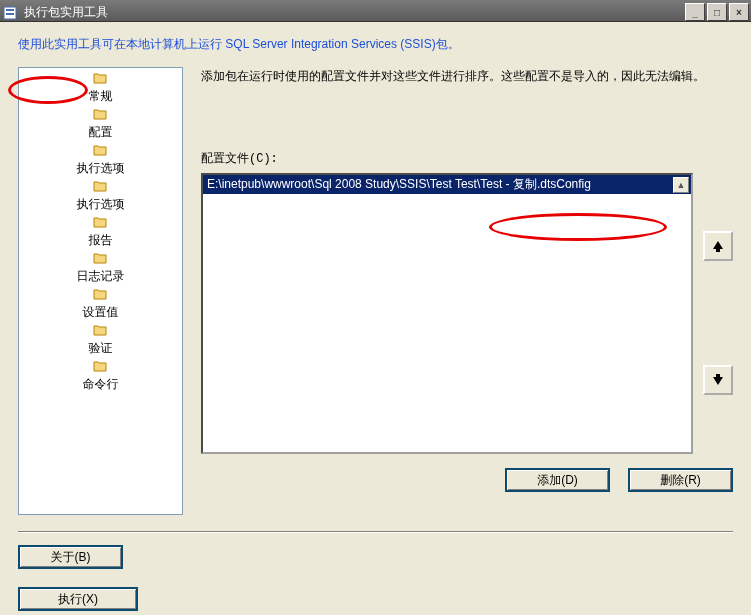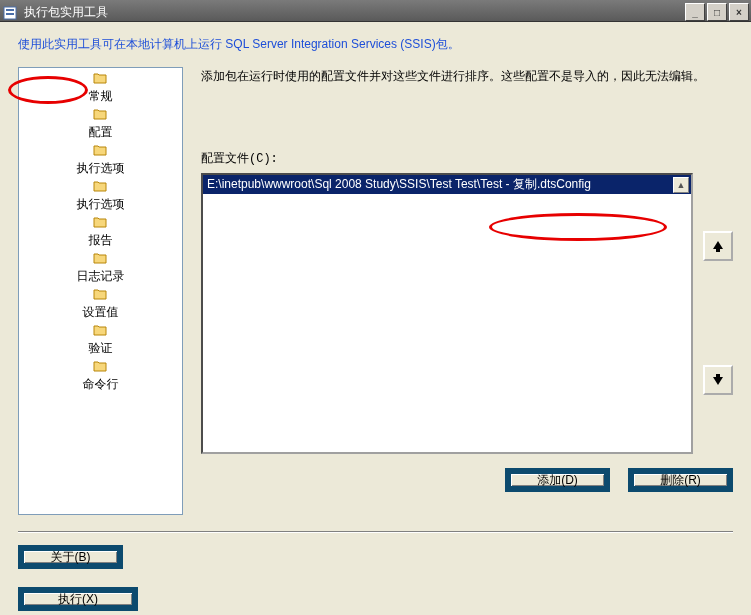--- a/index.html
+++ b/index.html
@@ -143,21 +143,21 @@
   .arrow-btn svg { width: 14px; height: 14px; }
   .btn-row {
     display: flex;
     justify-content: flex-end;
     gap: 18px;
     margin-top: 14px;
   }
   .btn {
     width: 105px; height: 24px;
     background: #ece9d8;
-    border: 6px solid #0c4a6e;
+    border: 2px solid #0c4a6e;
     box-shadow: inset 1px 1px 0 #fff, inset -1px -1px 0 #808080;
     cursor: pointer;
     font-size: 12px;
     display: flex; align-items: center; justify-content: center;
   }
   .divider {
     height: 2px;
     margin: 16px 0 12px 0;
     border-top: 1px solid #808080;
     border-bottom: 1px solid #fff;

